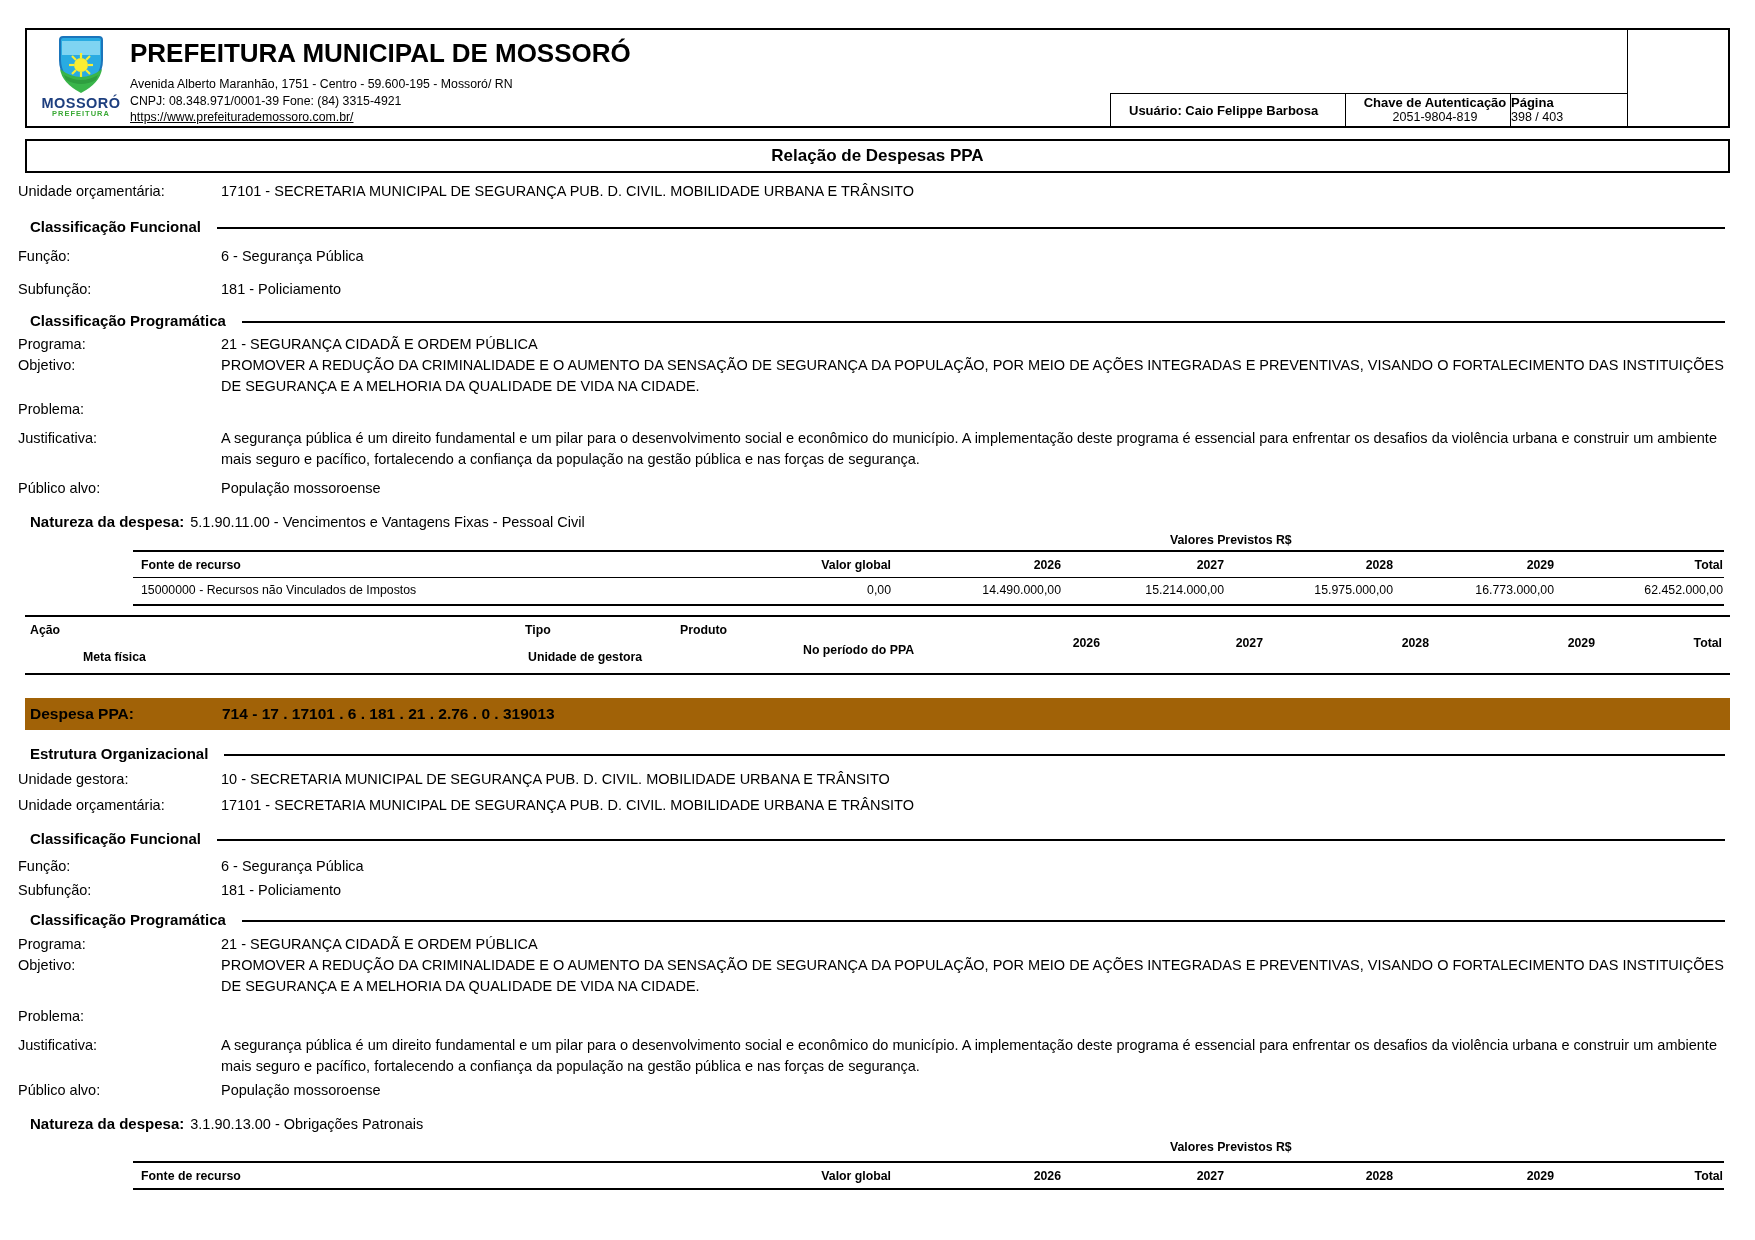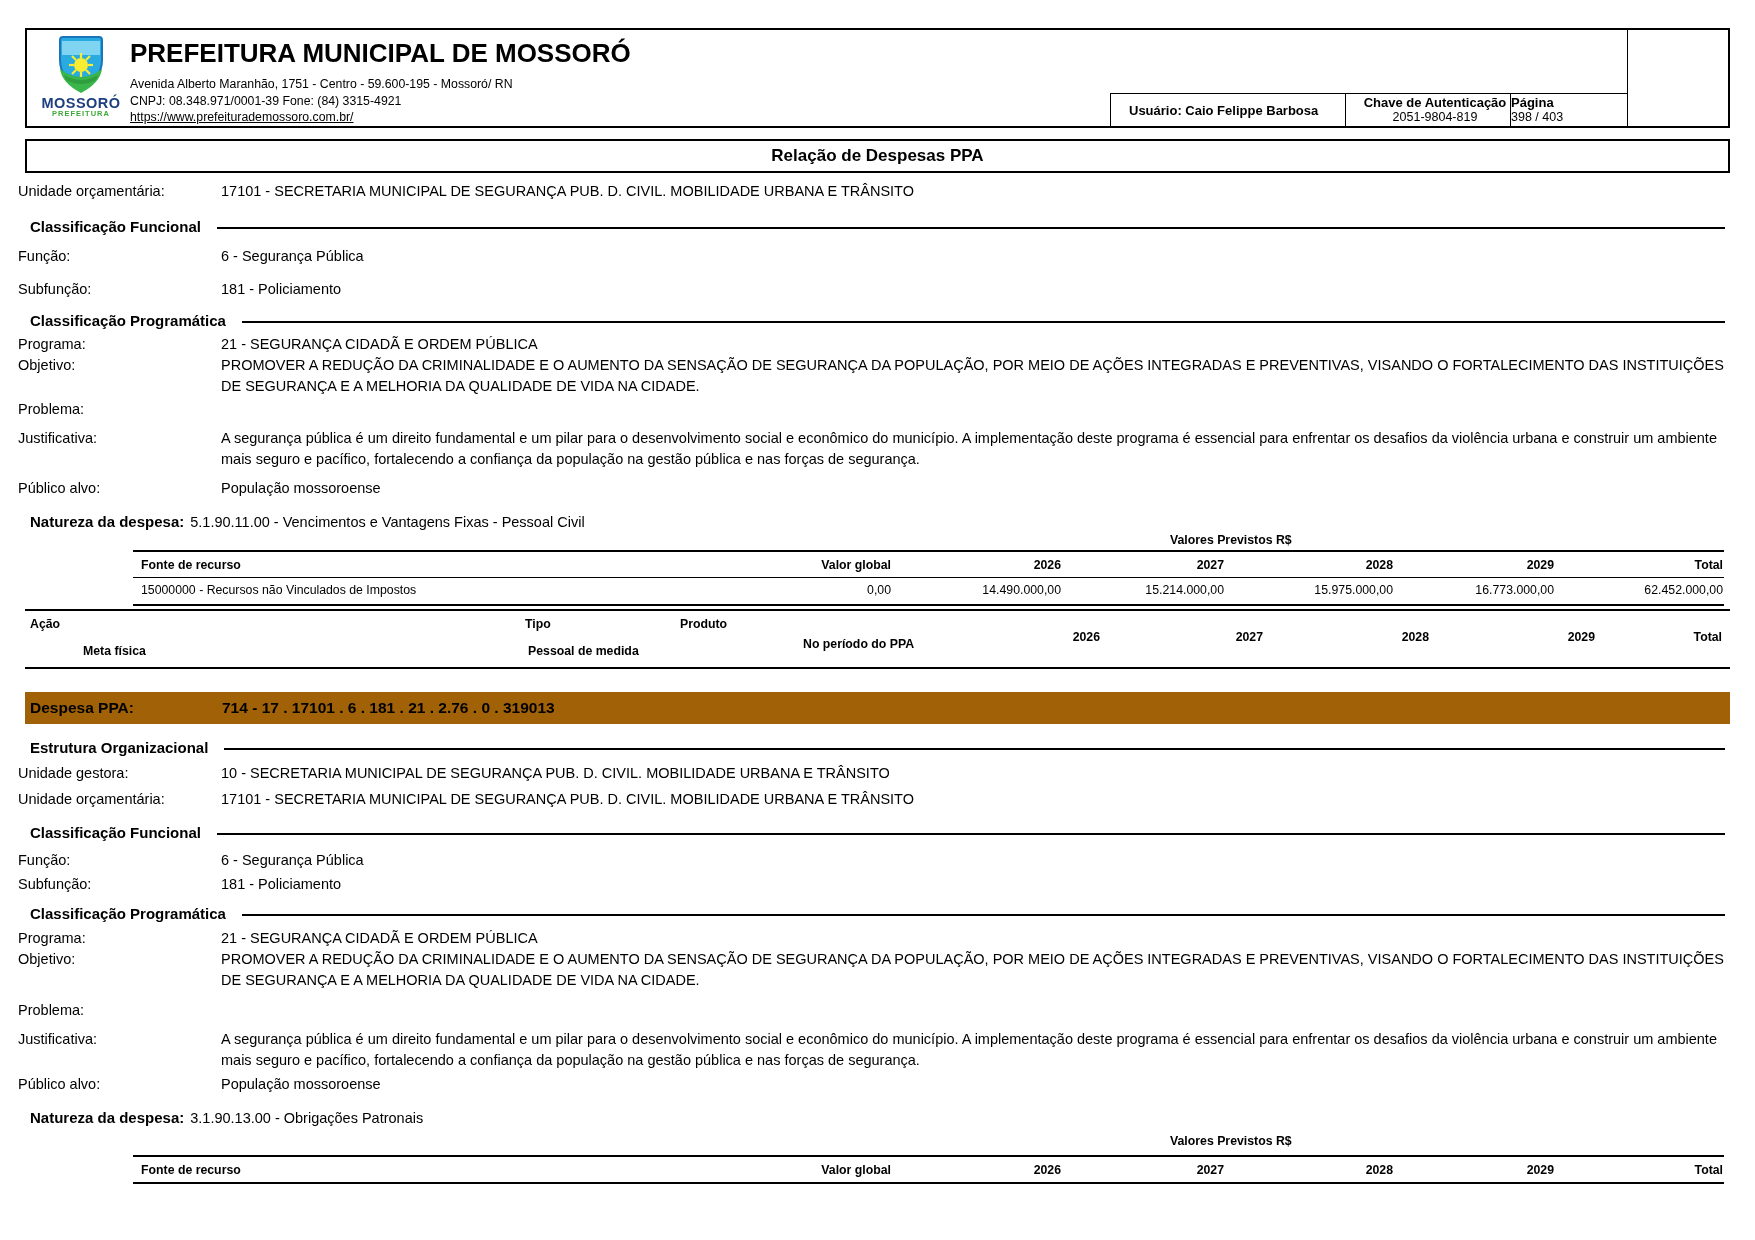--- a/index.html
+++ b/index.html
@@ -45,21 +45,21 @@
   .vtable.headonly .thead{border-bottom:none;}
   .vtable .trow{display:flex;padding:5px 0 7px;}
   .c-fonte{flex:1;padding-left:8px;text-align:left;}
   .c-vg{width:150px;text-align:right;}
   .c-y26{width:170px;text-align:right;}
   .c-y27{width:163px;text-align:right;}
   .c-y28{width:169px;text-align:right;}
   .c-y29{width:161px;text-align:right;}
   .c-tot{width:169px;text-align:right;padding-right:1px;}
   
-  .acao-box{position:relative;margin:3px 25px 0 25px;height:56px;border-top:2px solid #000;border-bottom:2px solid #000;
+  .acao-box{position:relative;margin:9px 25px 0 25px;height:56px;border-top:2px solid #000;border-bottom:2px solid #000;
             box-sizing:content-box;font-size:12.3px;font-weight:bold;}
   .acao-box span{position:absolute;white-space:nowrap;}
   .a-acao{left:5px;top:6px;}
   .a-tipo{left:500px;top:6px;}
   .a-produto{left:655px;top:6px;}
   .a-meta{left:58px;top:33px;}
   .a-unid{left:503px;top:33px;}
   .a-per{left:778px;top:26px;}
   .a-y26{right:630px;top:19px;}
   .a-y27{right:467px;top:19px;}
@@ -188,21 +188,21 @@
       <span class="c-y29">16.773.000,00</span>
       <span class="c-tot">62.452.000,00</span>
     </div>
   </div>
 
   <div class="acao-box">
     <span class="a-acao">Ação</span>
     <span class="a-tipo">Tipo</span>
     <span class="a-produto">Produto</span>
     <span class="a-meta">Meta física</span>
-    <span class="a-unid">Pessoal de medida</span>
+    <span class="a-unid">Unidade de gestora</span>
     <span class="a-per">No período do PPA</span>
     <span class="a-y26">2026</span>
     <span class="a-y27">2027</span>
     <span class="a-y28">2028</span>
     <span class="a-y29">2029</span>
     <span class="a-tot">Total</span>
   </div>
 
   <div class="despesa-bar">
     <span class="dl">Despesa PPA:</span>

